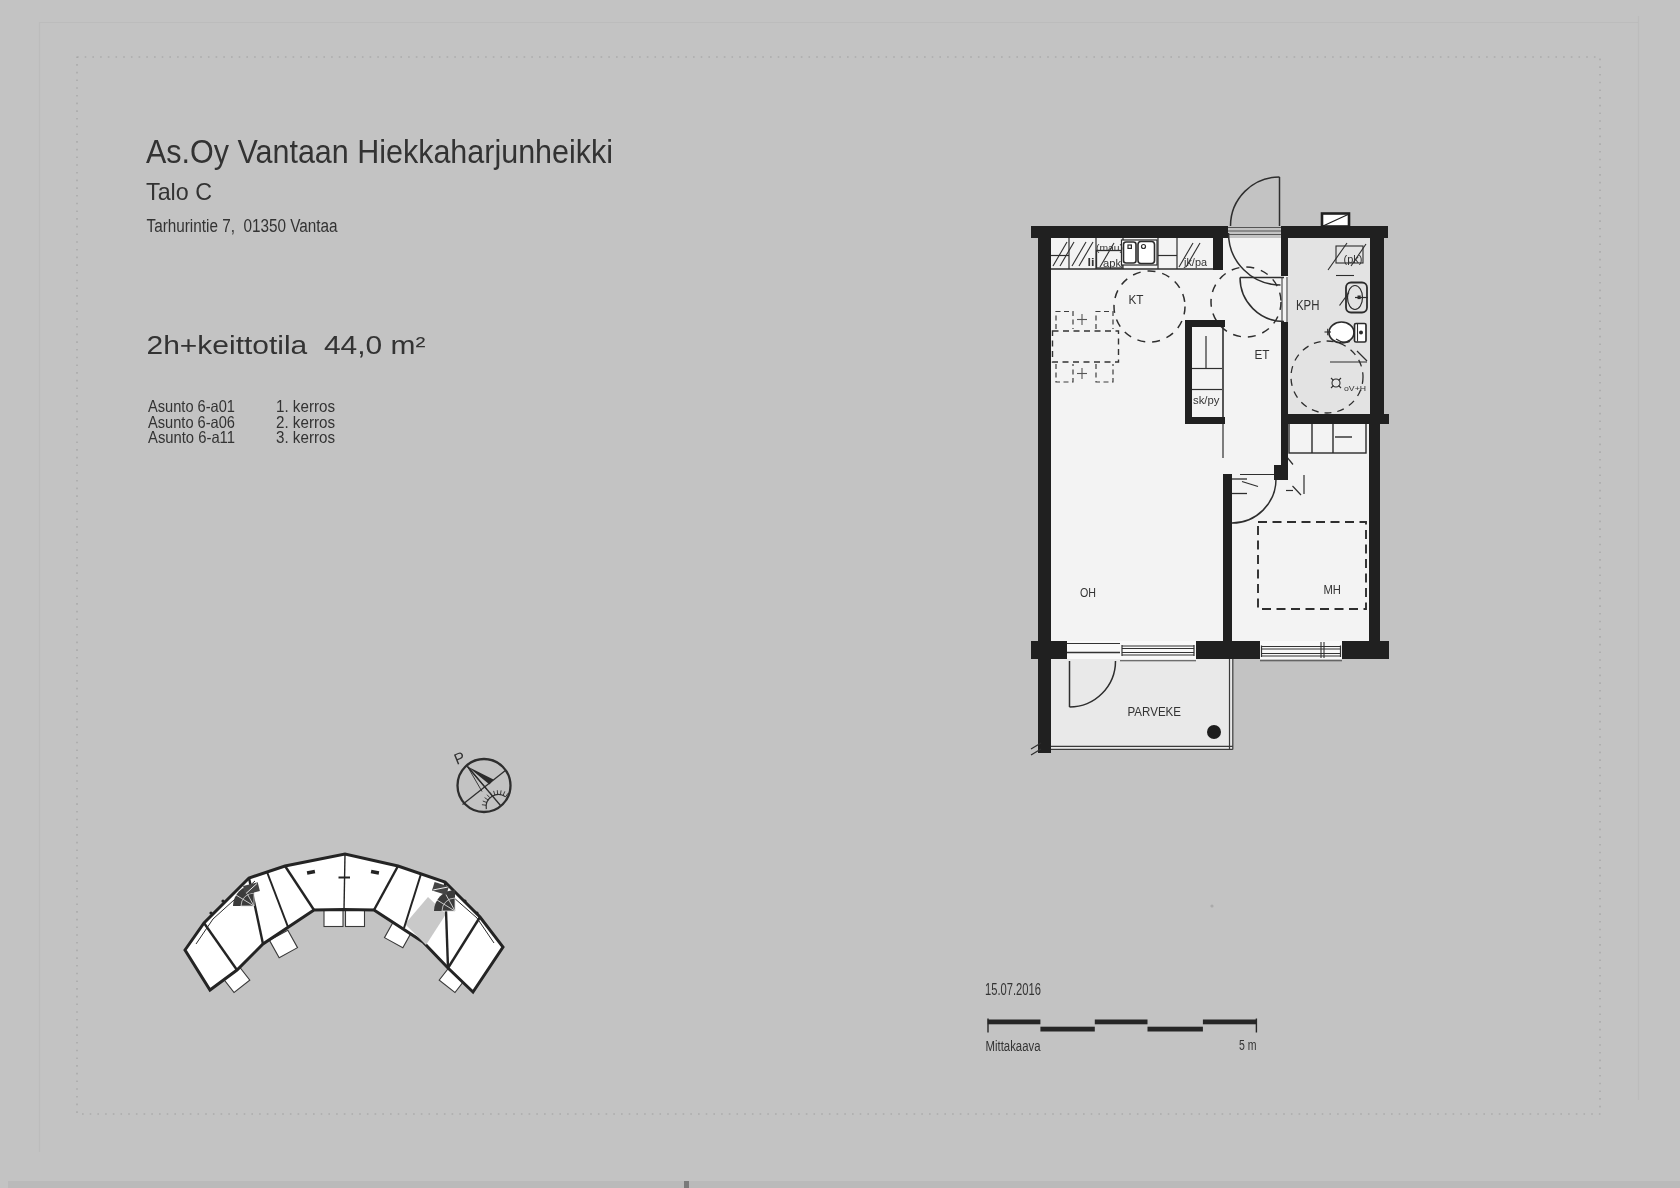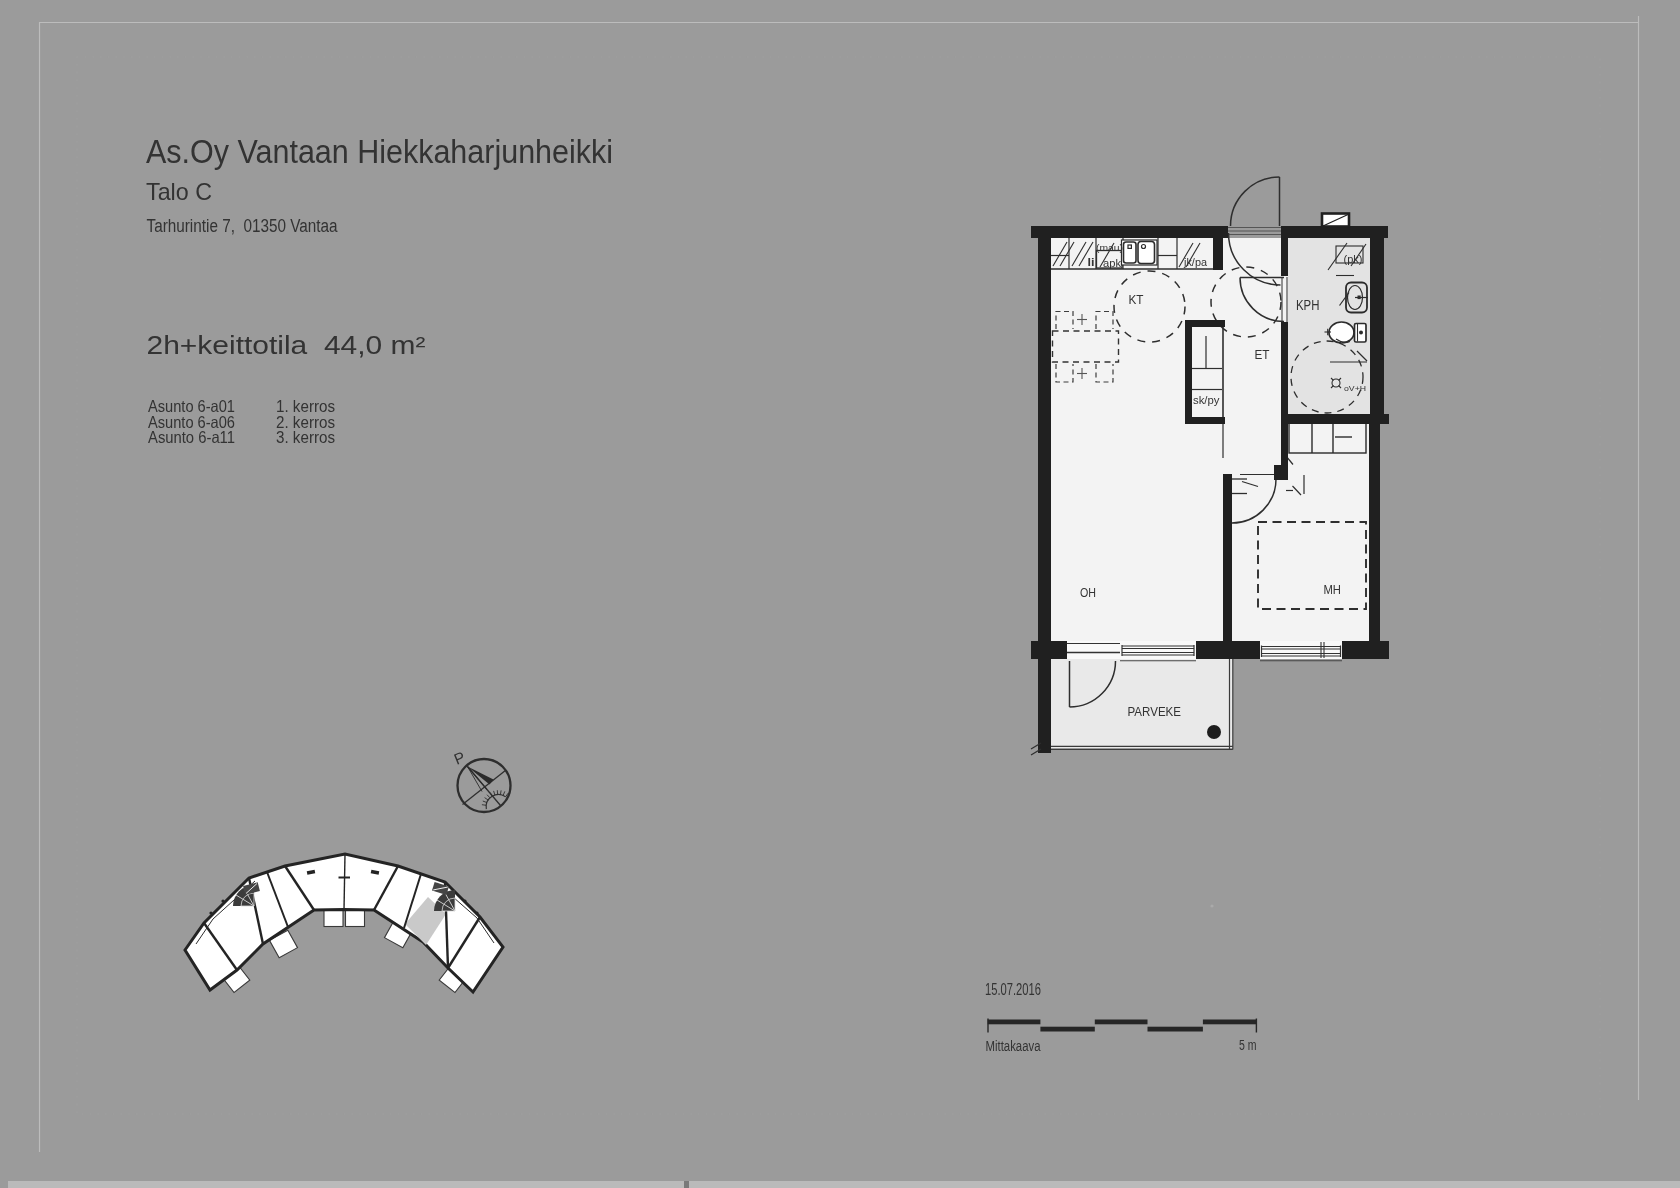--- a/index.html
+++ b/index.html
@@ -1,16 +1,16 @@
 <!DOCTYPE html>
 <html><head>
 <meta charset="utf-8">
 <style>
   html,body{margin:0;padding:0;background:#ffffff;}
-  #page{position:relative;width:1680px;height:1188px;background:#22c55e;overflow:hidden;filter:grayscale(1);
+  #page{position:relative;width:1680px;height:1188px;background:#fdba74;overflow:hidden;filter:grayscale(1);
         font-family:"Liberation Sans", sans-serif;}
   svg{position:absolute;left:0;top:0;}
   text{font-family:"Liberation Sans", sans-serif;fill:#333;}
 </style>
 </head>
 <body>
 <div id="page">
 <svg width="1680" height="1188" viewBox="0 0 1680 1188">
 
 <g stroke="#bcbcbc" stroke-width="1.2" fill="none">

